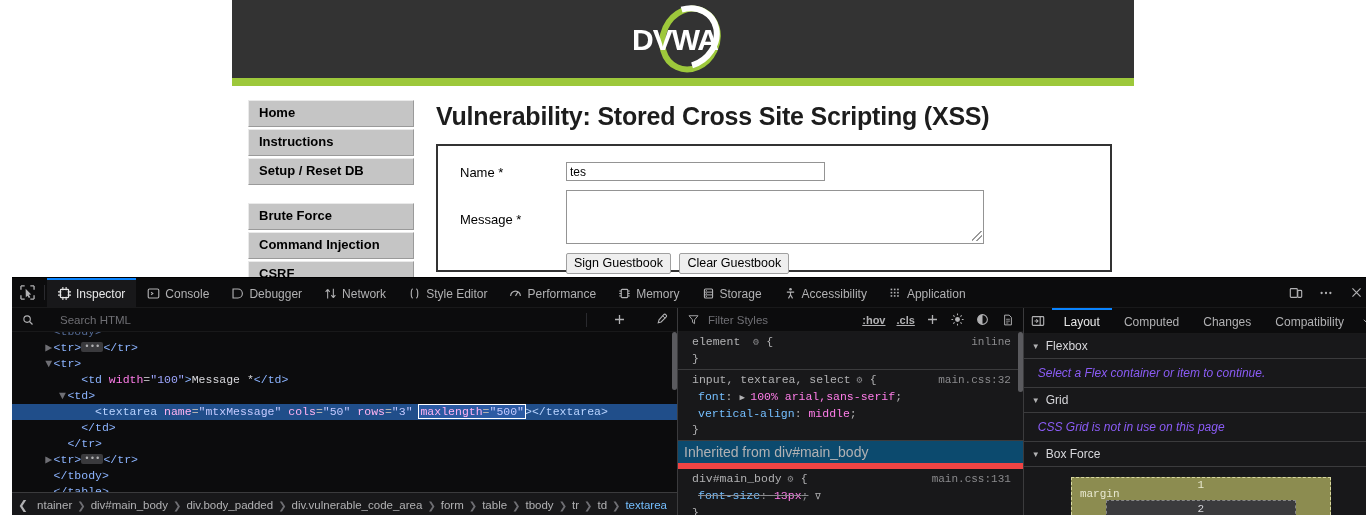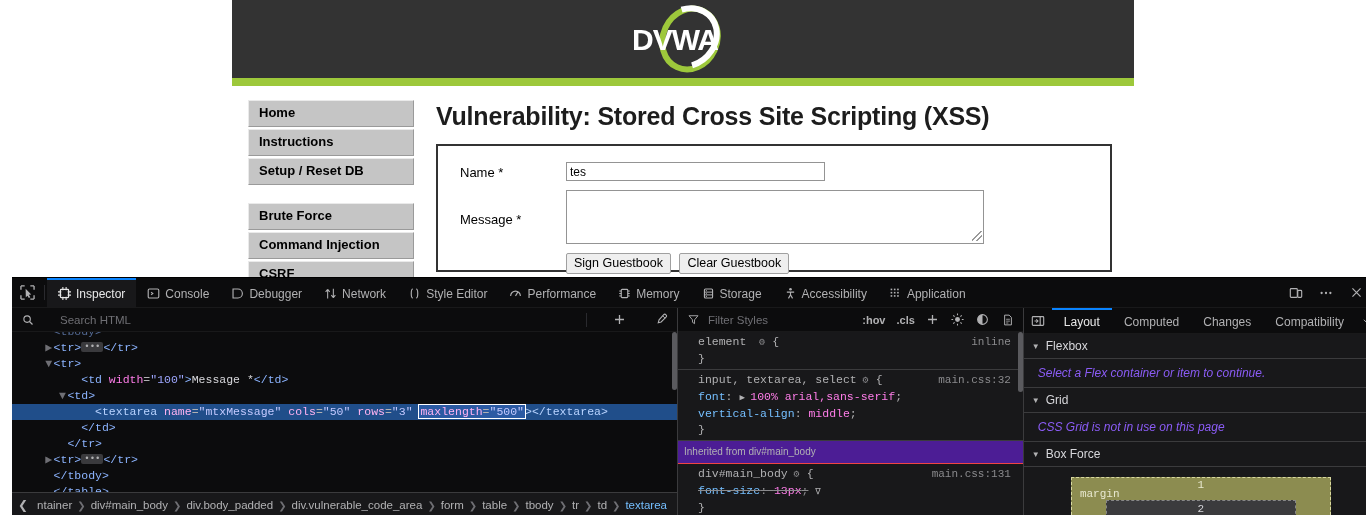--- a/index.html
+++ b/index.html
@@ -171,37 +171,37 @@
   .bc-sep { color:#6f6f74; font-size: 10px; }
 
   
   #pane-rules { width: 353px; display:flex; flex-direction:column;
                 border-right: 1px solid #3b3b3d; background:#18181a; }
   #filter-bar {
     height: 24px; display:flex; align-items:center; gap:5px;
     padding: 0 5px; background:#0c0c0d; border-bottom:1px solid #19191a;
   }
   #filter-txt { flex:1; color:#6f6f74; font-size:11.5px; }
-  .fb-btn { color:#b1b1b3; font-size:11px; padding: 0 3px; cursor:pointer; font-weight:bold; }
+  .fb-btn { color:#b1b1b3; font-size:11px; padding: 0 3px; cursor:pointer; font-weight:bold;text-decoration:underline; }
   .fb-icon { width:20px; height:20px; display:flex; align-items:center; justify-content:center; cursor:pointer; }
 
   #rules { flex:1; overflow:hidden; font-family:"Liberation Mono", monospace;
            font-size: 11.5px; line-height: 16px; position:relative; }
   .rule { border-bottom: 1px solid #3b3b3d; padding: 2px 0 2px 0; position:relative; }
-  .rule-head { padding-left: 20px; white-space:pre; position:relative; }
+  .rule-head { padding-left: 14px; white-space:pre; position:relative; }
   .rsel { color:#b1b1b3; }
   .rsrc { position:absolute; right:12px; top:0; color:#8a8a8d; font-size:11px; }
   .decl { padding-left: 20px; white-space:pre; }
   .prop { color:#75bfff; }
   .pval { color:#ff7de9; }
   .gear { color:#8a8a8d; font-size:10px; }
   .inherit-hdr {
-    padding: 3px 6px; color:#b1b1b3; font-size: 10px;
+    padding: 3px 6px; color:#b1b1b3; font-size: 14px;
     font-family:"Liberation Sans", sans-serif;
-    border-bottom: 1px solid #ef4444; background:#4c1d95;
+    border-bottom: 6px solid #ef4444; background:#0c4a6e;
   }
   .strike { text-decoration: line-through; color:#8a8a8d; }
   .twisty-sm { color:#b1b1b3; font-size:9px; }
   #rules-scroll {
     position:absolute; right:0; top:0; width:5px; height:60px; background:#5a5a5e; border-radius:3px;
   }
 
   
   #pane-layout { flex:1; display:flex; flex-direction:column; background:#18181a; }
   #layout-tabs {

